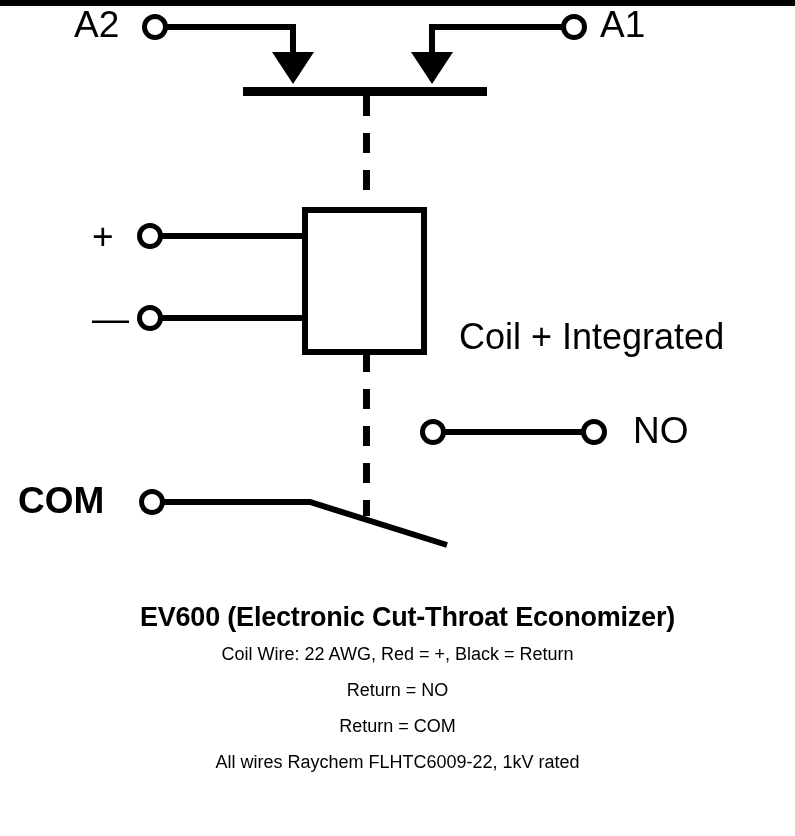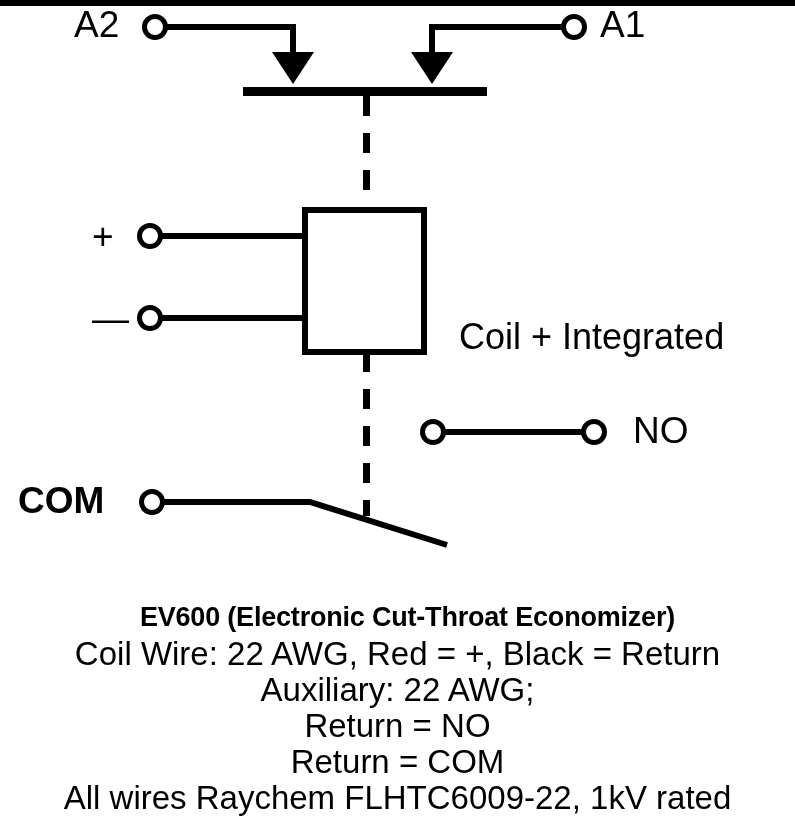--- a/index.html
+++ b/index.html
@@ -68,21 +68,21 @@
     position: absolute;
     left: 0;
     top: 598px;
     width: 795px;
     text-align: center;
     font-family: "Liberation Sans", sans-serif;
     color: #000000;
   }
   .notes .note-line {
     display: block;
-    font-size: 33px;
+    font-size: 18px;
     line-height: 36px;
     white-space: pre;
   }
   .notes .note-title {
     font-weight: 700;
     font-size: 27px;
     line-height: 38px;
     letter-spacing: -0.2px;
     margin-left: 20px;
   }
@@ -137,19 +137,18 @@
   <span class="lbl lbl-no">NO</span>
   <span class="lbl lbl-com">COM</span>
 
   <div class="lbl lbl-coil">
     <span class="ln">Coil + Integrated</span>
   </div>
 
   <div class="notes">
     <span class="note-line note-title">EV600 (Electronic Cut-Throat Economizer)</span>
     <span class="note-line">Coil Wire: 22 AWG, Red = +, Black = Return</span>
-    <span class="note-line">Auxiliary: 22 AWG;</span>
     <span class="note-line">Return = NO</span>
     <span class="note-line">Return = COM</span>
     <span class="note-line">All wires Raychem FLHTC6009-22, 1kV rated</span>
   </div>
 
 </div>
 
 </body></html>

